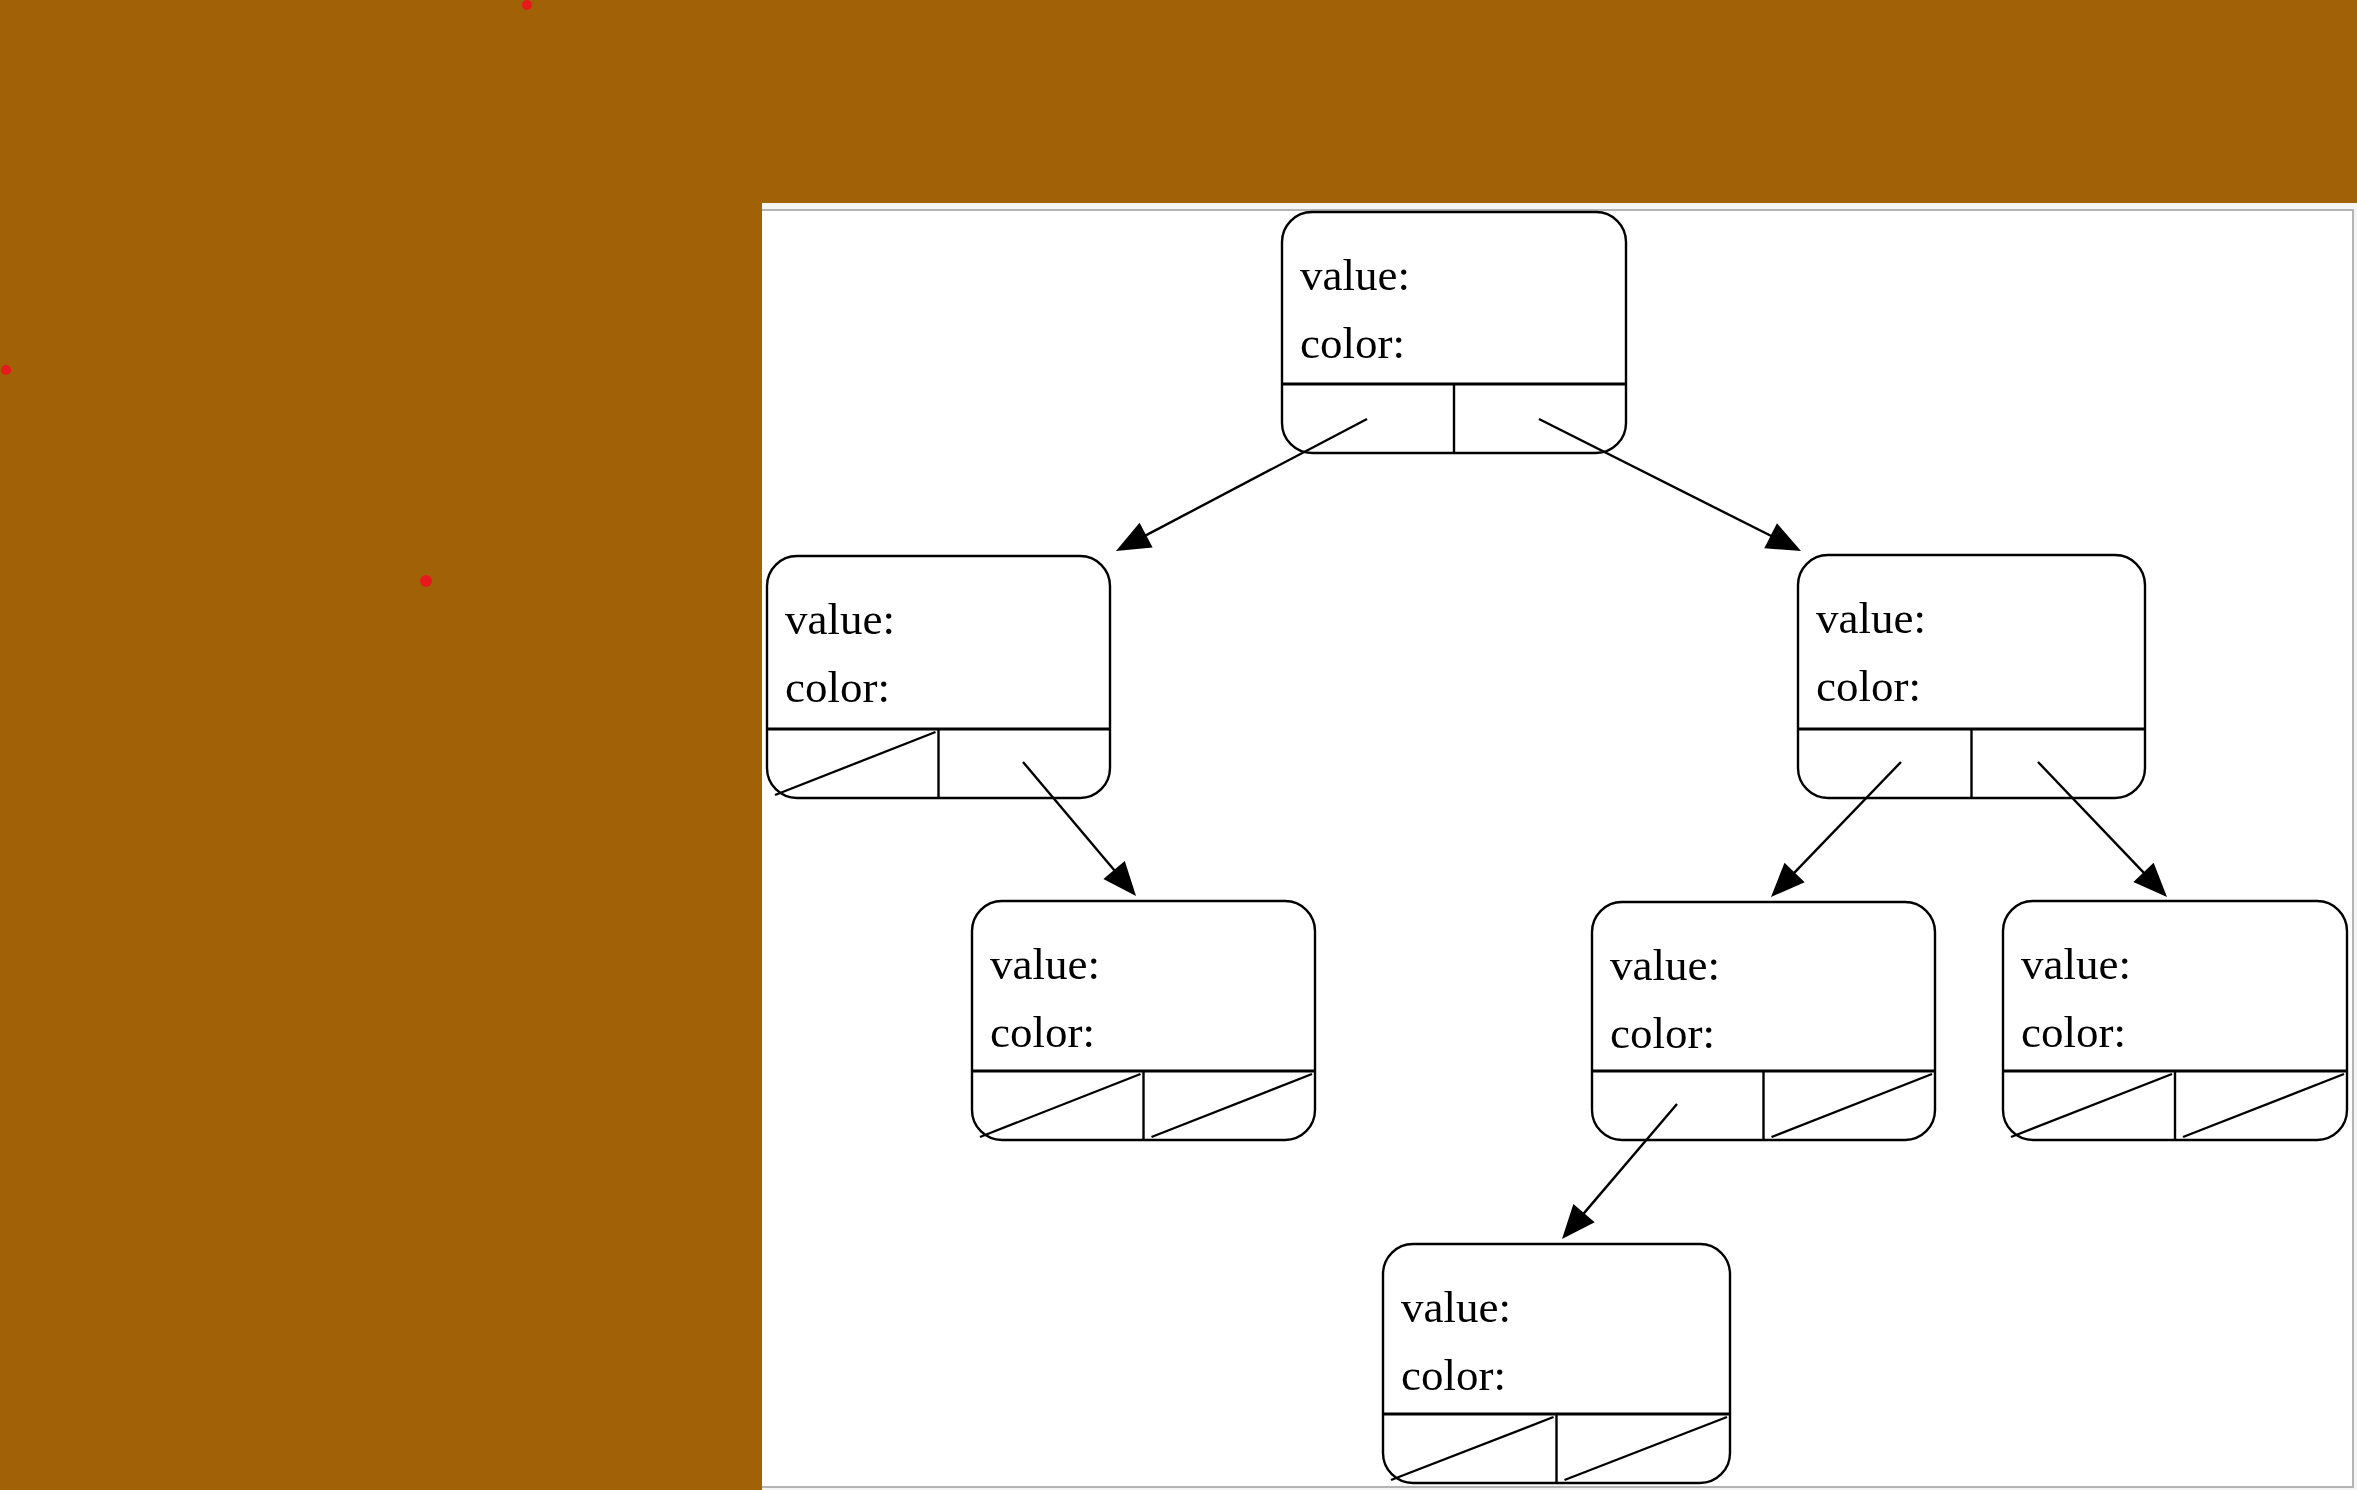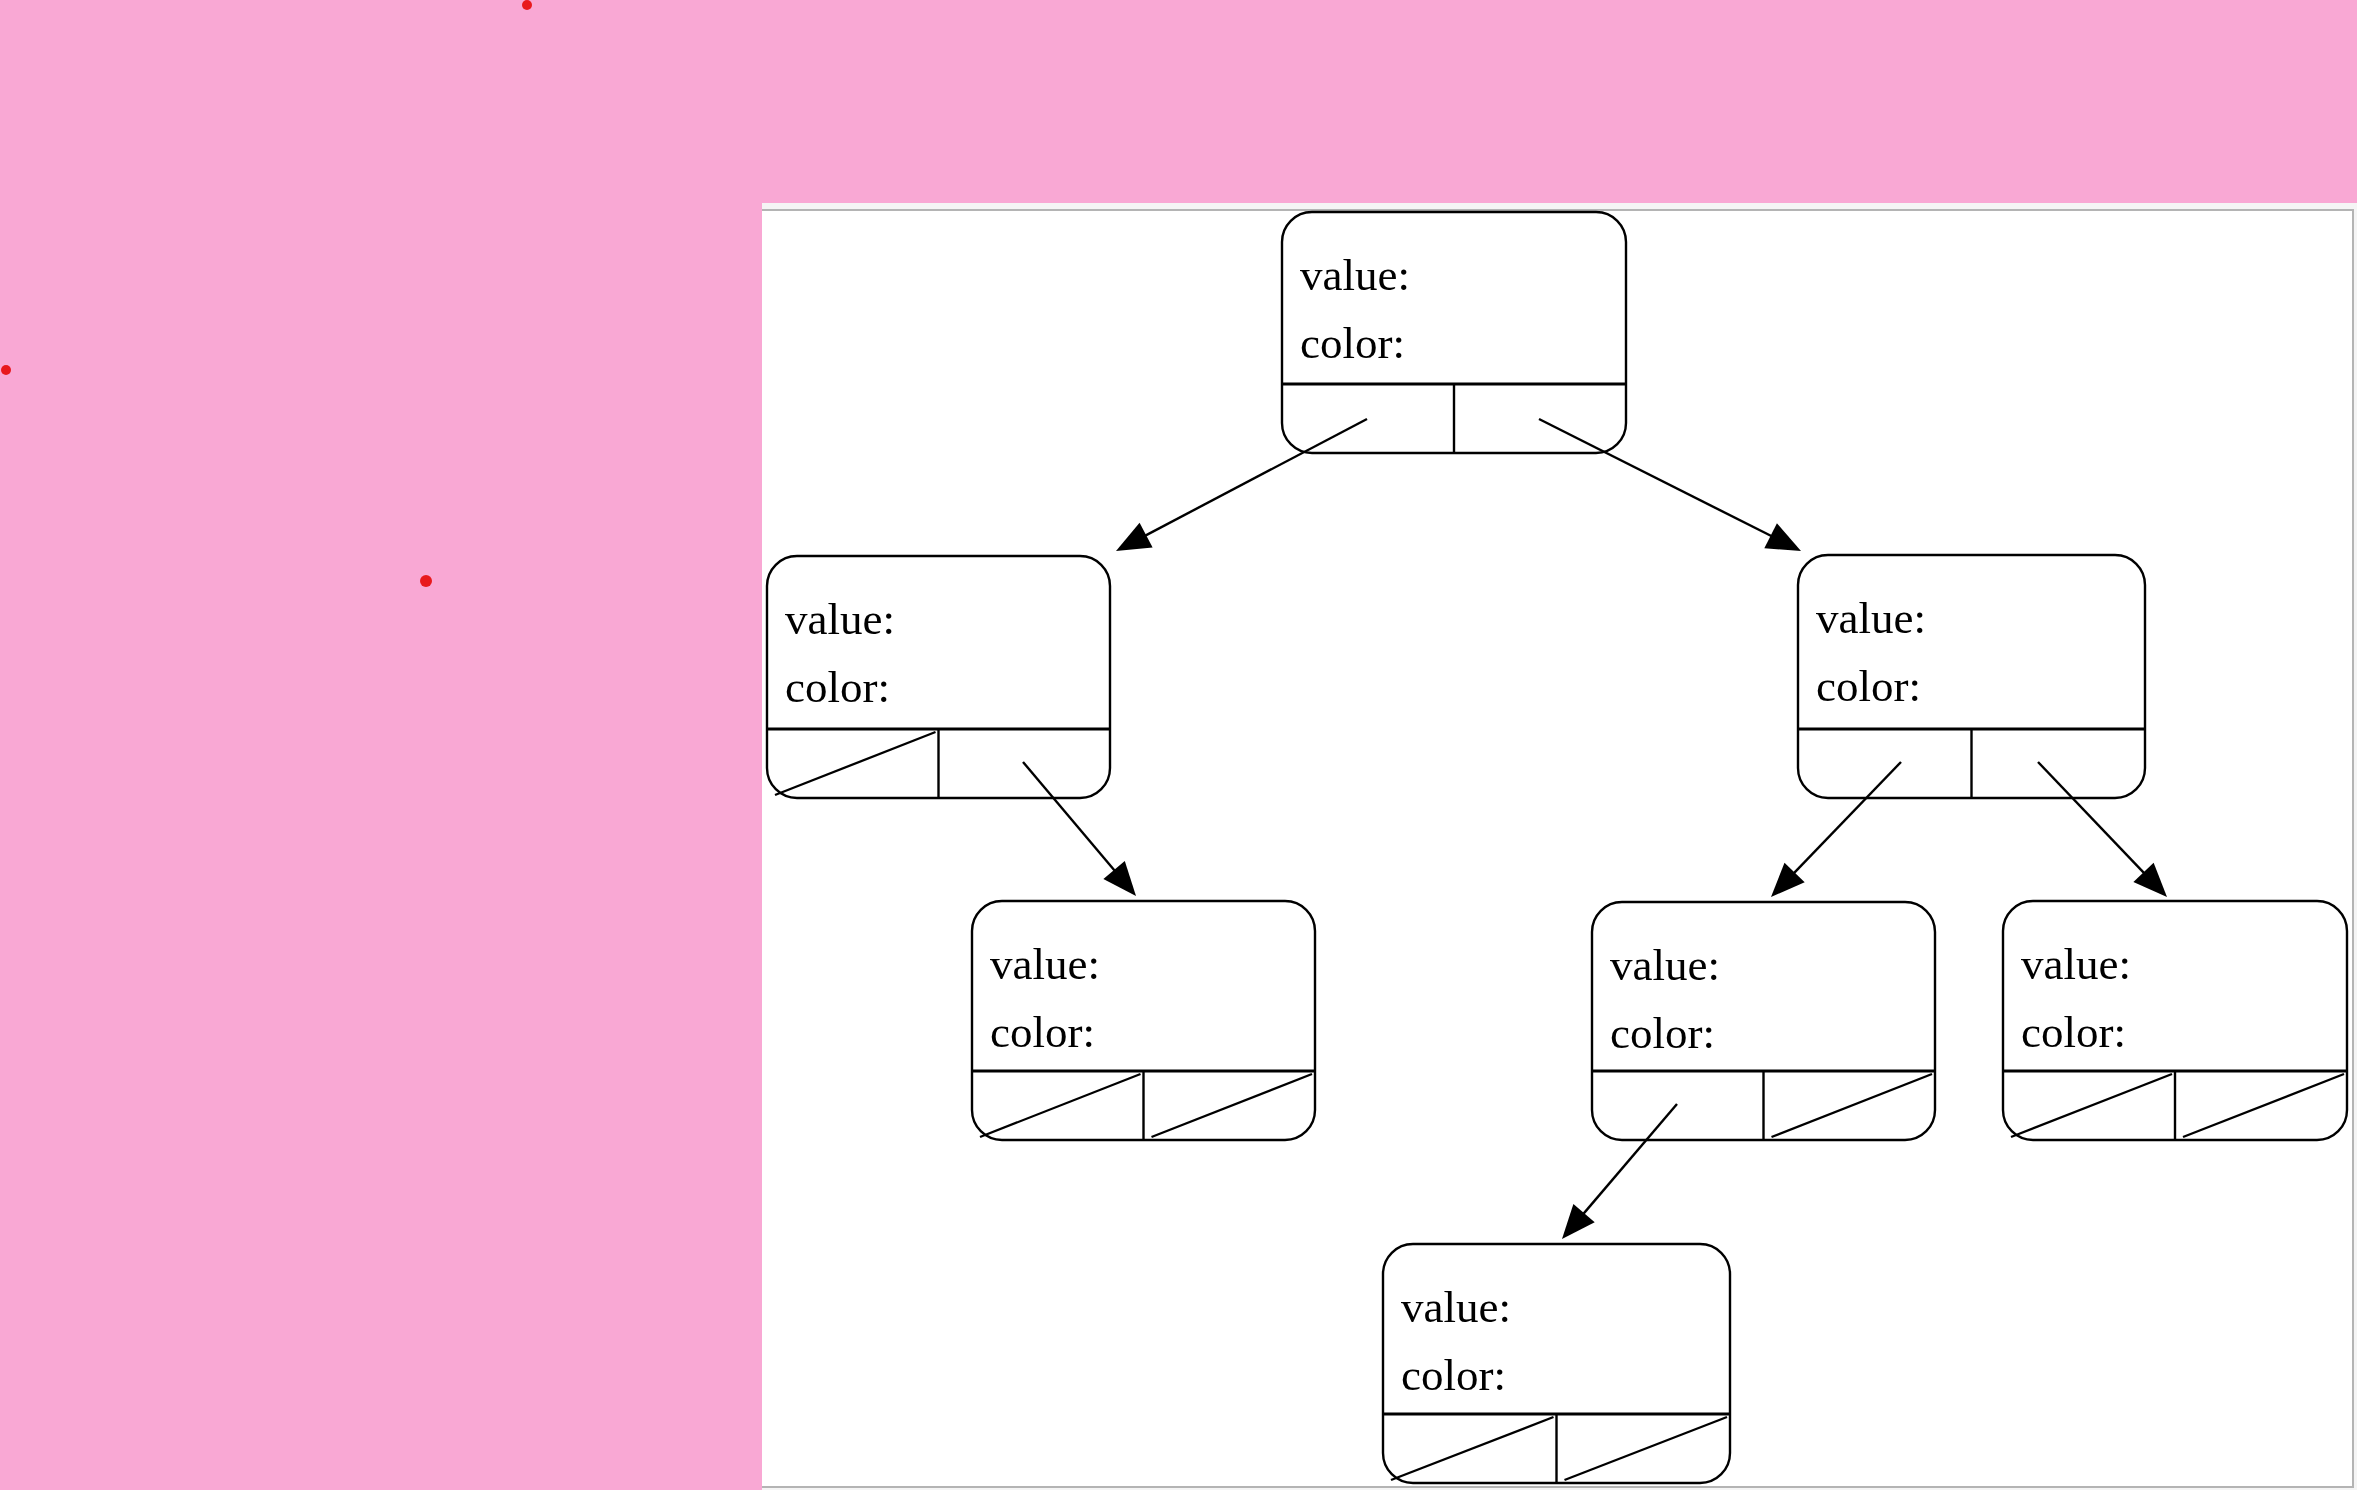--- a/index.html
+++ b/index.html
@@ -31,21 +31,21 @@
   #diagram-svg text {
     font-family: "Liberation Serif", "DejaVu Serif", serif;
     font-size: 45px;
     fill: #000;
   }
   .red-dot { position: absolute; border-radius: 50%; }
 </style>
 </head>
 <body>
 
-<div id="screen" style="background: #f9a8d4;">
+<div id="screen" style="background: #a16207;">
   <div id="panel" style="background: rgb(245, 245, 245);">
     <div id="canvas" style="background: rgb(255, 255, 255); border-color: rgb(180, 180, 180);"></div>
   </div>
   <svg id="diagram-svg" viewBox="0 0 2357 1490" xmlns="http://www.w3.org/2000/svg">
       <g>
         <rect x="1282" y="212" width="344" height="241" rx="30" fill="#ffffff" stroke="#000000" stroke-width="2.4"></rect>
         <line x1="1282" y1="384" x2="1626" y2="384" stroke="#000000" stroke-width="2.8"></line>
         <line x1="1454" y1="384" x2="1454" y2="453" stroke="#000000" stroke-width="2.4"></line>
         <text x="1300" y="290" font-size="45">value:</text>
         <text x="1300" y="358" font-size="45">color:</text>

